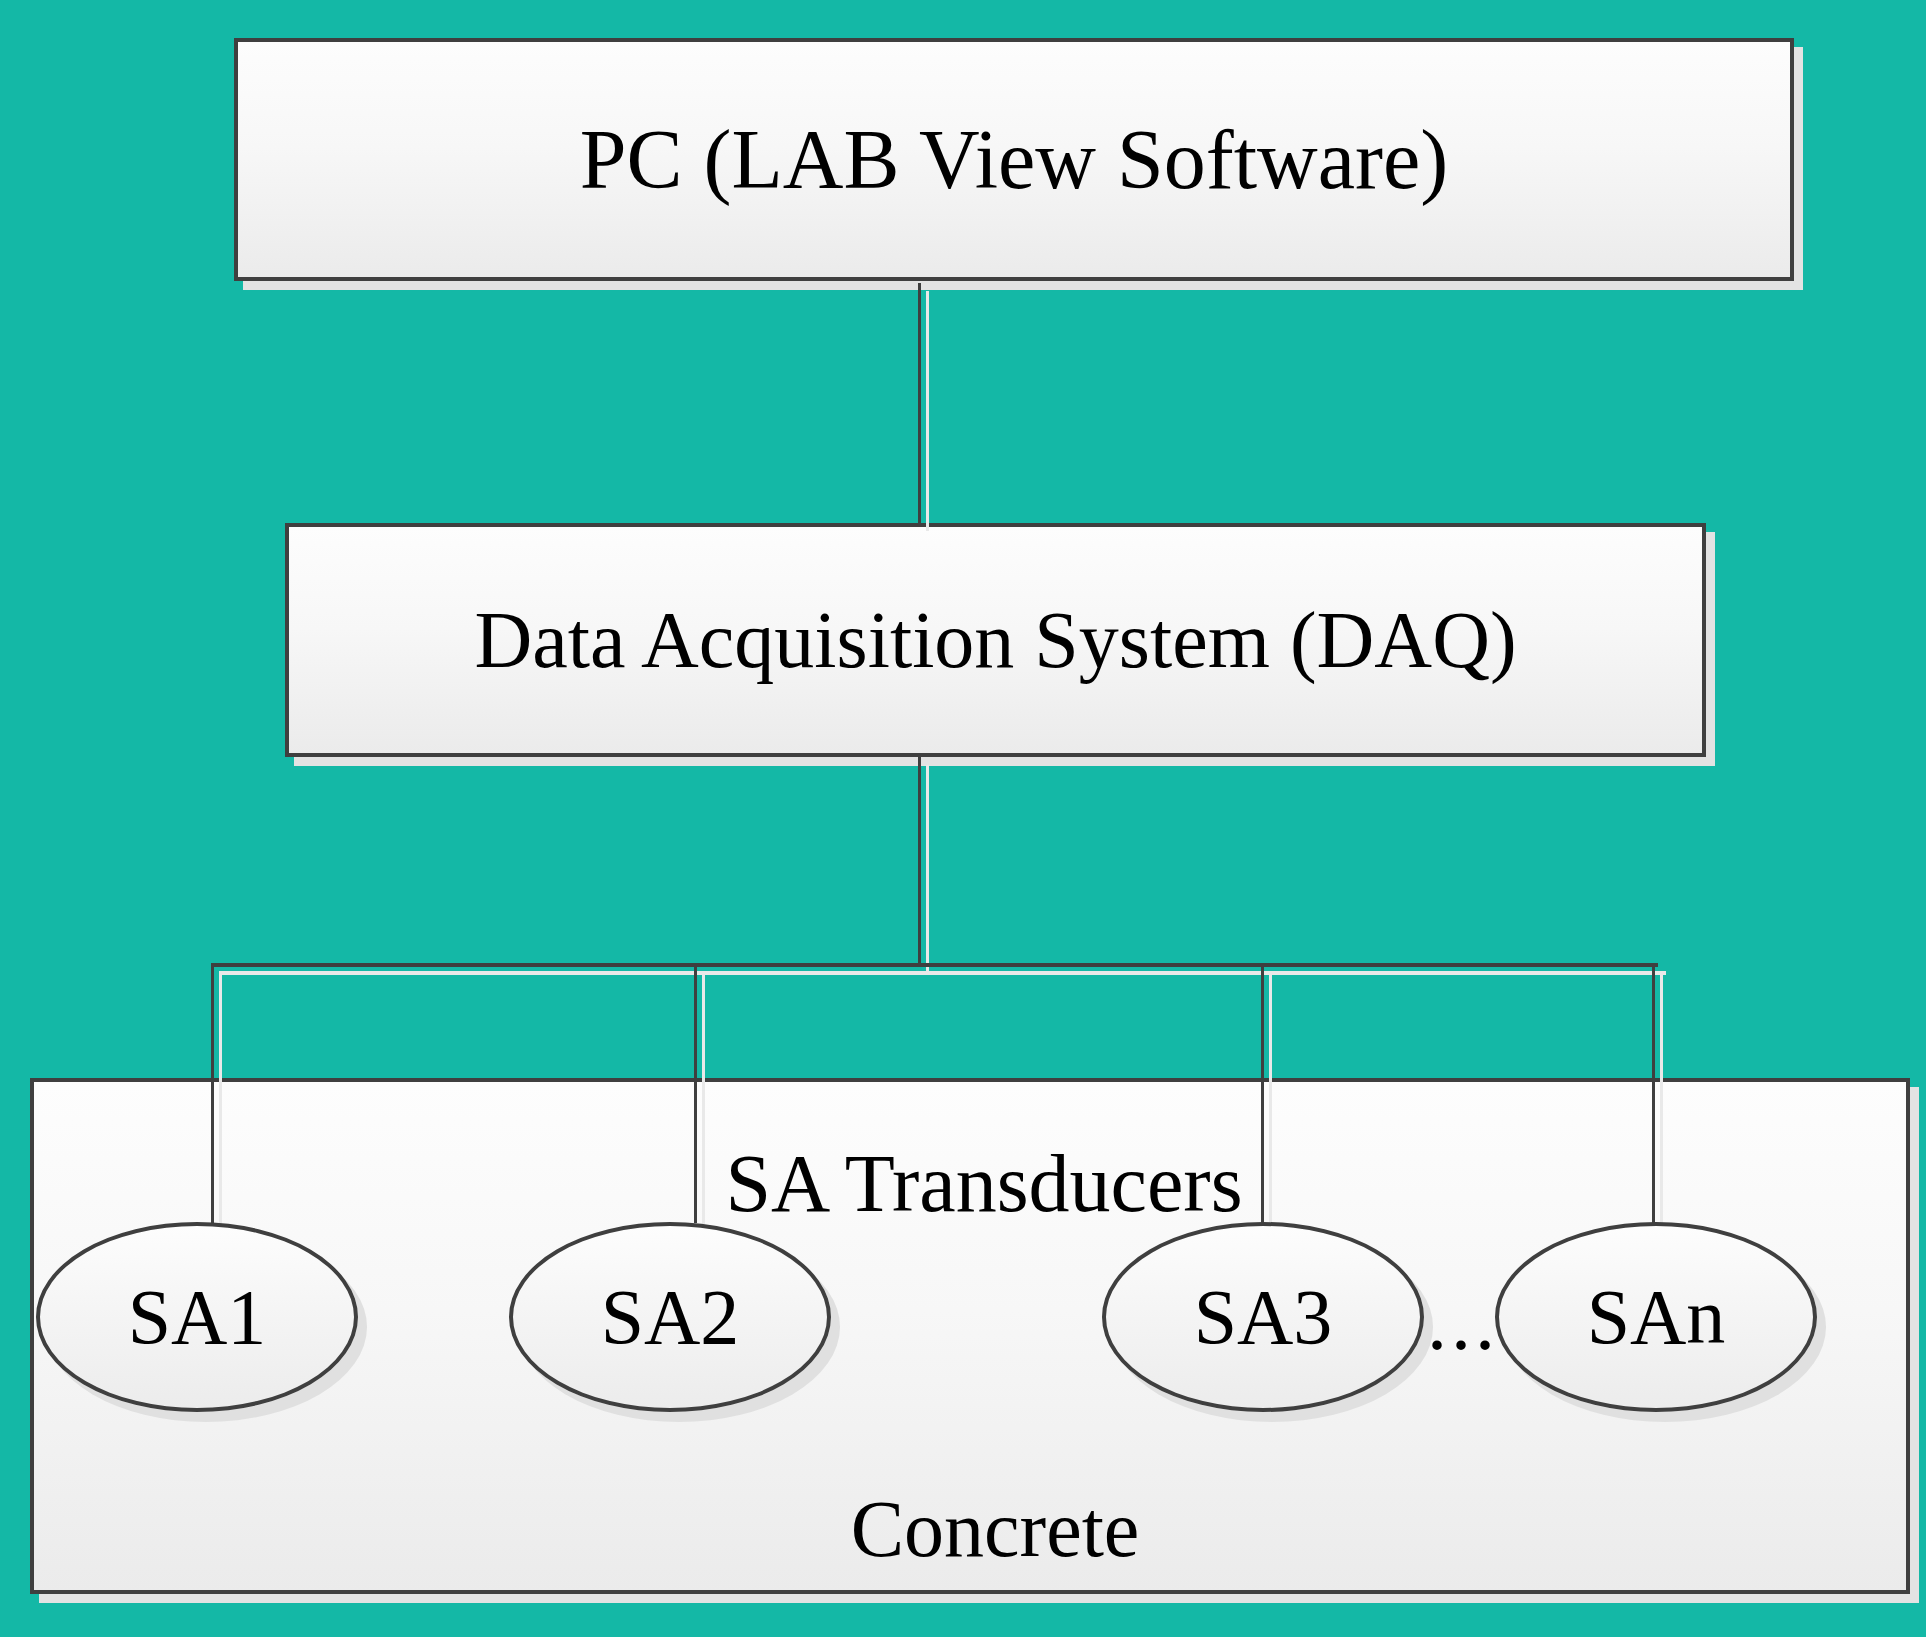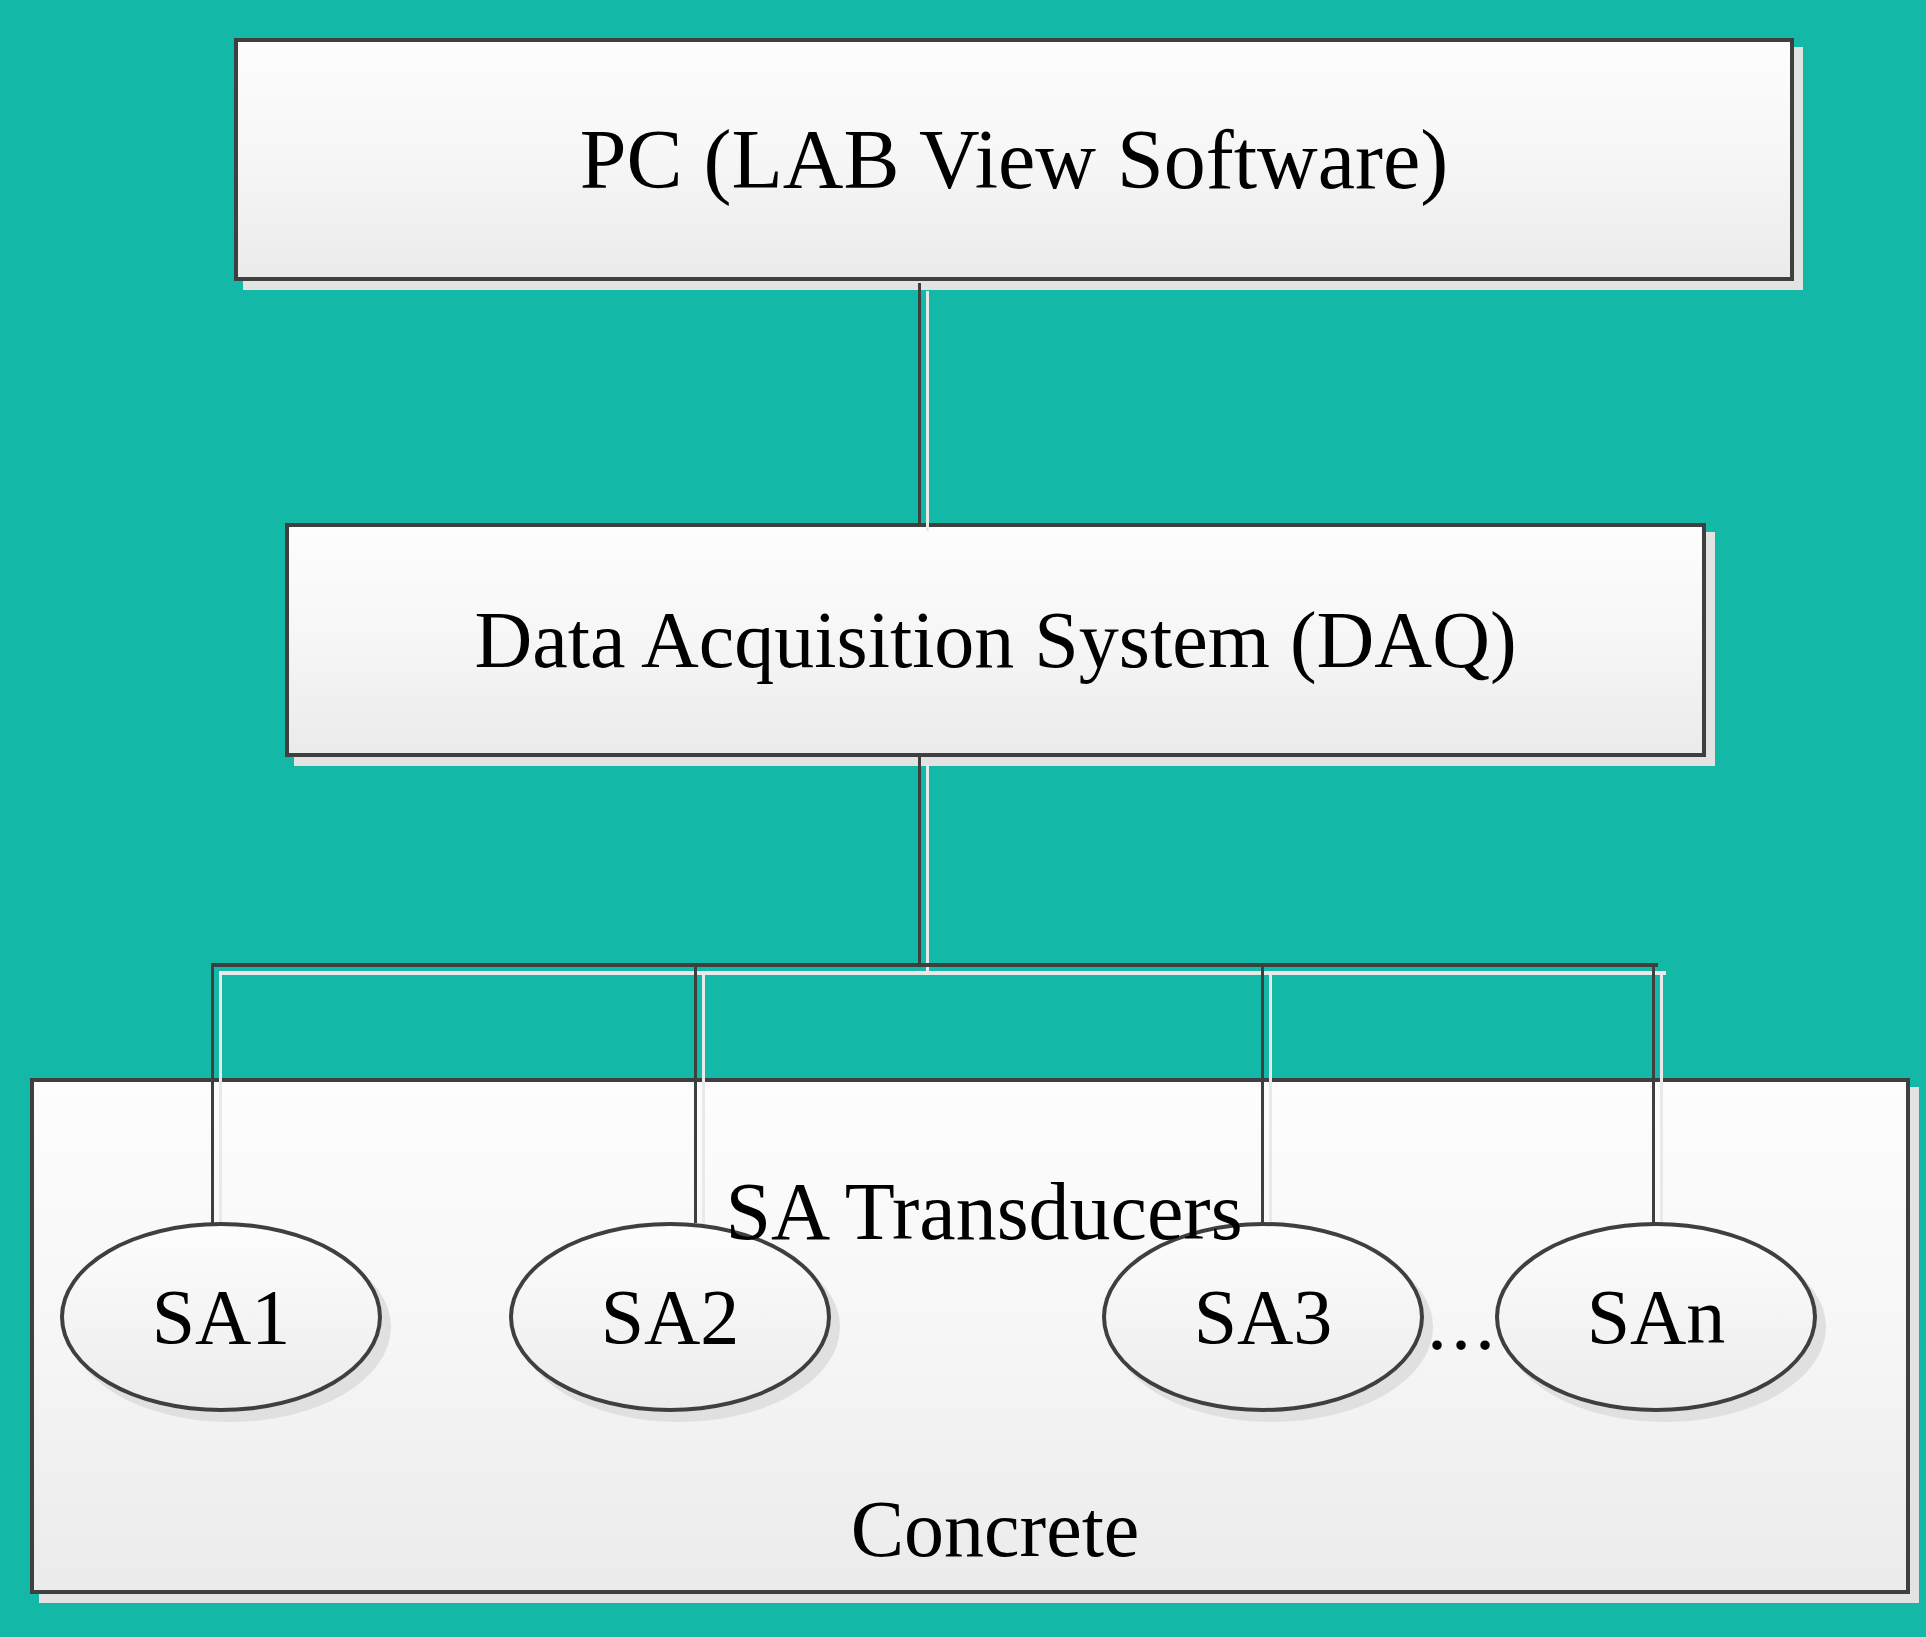--- a/index.html
+++ b/index.html
@@ -65,34 +65,34 @@
     height: 190px;
     top: 1222px;
     border: 4px solid var(--line);
     border-radius: 50%;
     background: linear-gradient(180deg, #fdfdfd 0%, #f5f5f5 45%, #ececec 100%);
     box-shadow: 9px 10px 0 0 #e0e0e0;
     display: flex;
     align-items: center;
     justify-content: center;
   }
-  #sa1 { left: 60px; }
+  #sa1 { left: 36px; }
   #sa2 { left: 509px; text-align: center; }
   #sa3 { left: 1102px; font-family: Liberation Serif, serif; }
   #san { left: 1495px; }
   .sa-label { font-size: 78px; }
 
   
   .float-label {
     position: absolute;
     text-align: center;
     line-height: 1;
     white-space: nowrap;
   }
-  #transducers-title { left: 44px; top: 1143px; width: 1880px; font-size: 82px; margin-top: 28px; }
+  #transducers-title { left: 44px; top: 1143px; width: 1880px; font-size: 82px; }
   #concrete-label    { left: 55px; top: 1489px; width: 1880px; font-size: 80px; }
   #ellipsis-dots     { left: 1408px; top: 1282px; width: 110px; font-size: 80px; letter-spacing: 4px; }
 </style>
 </head>
 <body>
 
 <div id="stage" style="--line: #3f3f3f; --shadow: #e3e3e3; --ink: #000000;">
 
   <div id="pc-box" class="node-box">
     <span class="box-label">PC (LAB View Software)</span>

